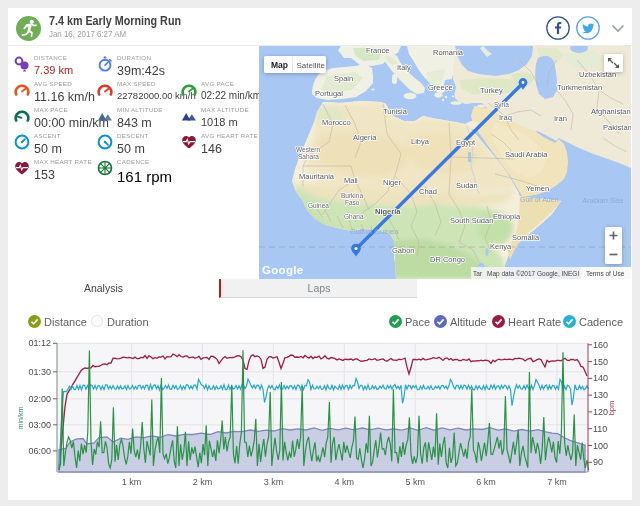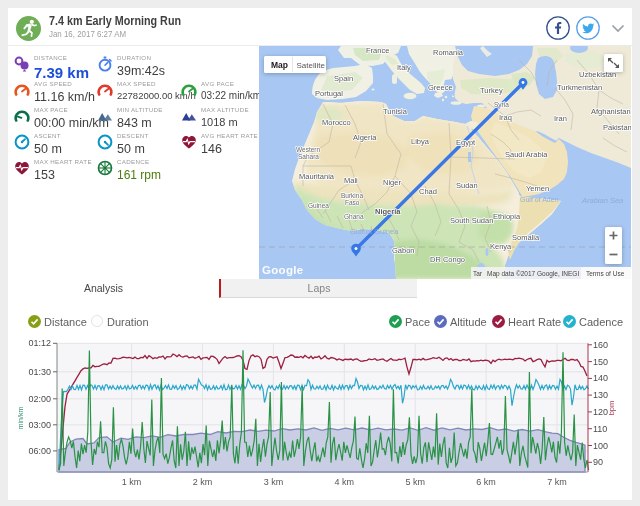--- a/index.html
+++ b/index.html
@@ -33,21 +33,21 @@
       <path d="M1.5,1.5 L7,7 L12.5,1.5" fill="none" stroke="#9aa0a6" stroke-width="1.7"></path>
     </svg>
 
 <div style="position:absolute;left:14px;top:54px;width:84px;height:26px;">
 <div style="position:absolute;left:0;top:2px;width:16px;height:16px;"><svg width="16" height="16" viewBox="0 0 16 16">
           <circle cx="5" cy="5" r="3.4" fill="none" stroke="#7b3fb5" stroke-width="2"></circle>
           <circle cx="10.5" cy="9.5" r="4" fill="#7b3fb5"></circle>
           <path d="M10.5,13.5 L8.6,15.5 L12.4,15.5 Z" fill="#7b3fb5"></path>
         </svg></div>
 <div style="position:absolute;left:20px;top:0px;font-size:6.2px;color:#9b9b9b;letter-spacing:.3px;white-space:nowrap;">DISTANCE</div>
-<div style="position:absolute;left:20px;top:10px;font-size:15px;color:#1d4ed8;white-space:nowrap;font-weight:bold;">7.39 km</div>
+<div style="position:absolute;left:20px;top:10px;font-size:11px;color:#b91c1c;white-space:nowrap;">7.39 km</div>
 </div>
     <div style="position:absolute;left:97px;top:54px;width:84px;height:26px;">
 <div style="position:absolute;left:0;top:2px;width:16px;height:16px;"><svg width="16" height="16" viewBox="0 0 16 16">
           <circle cx="8" cy="9.2" r="5.4" fill="none" stroke="#4a7ff0" stroke-width="1.9"></circle>
           <rect x="6.6" y="0.6" width="2.8" height="2" rx="0.5" fill="#4a7ff0"></rect>
           <path d="M8,9.2 L10.6,6.6" stroke="#4a7ff0" stroke-width="1.6" stroke-linecap="round"></path>
           <path d="M12.6,3.6 l1.4,1.4" stroke="#4a7ff0" stroke-width="1.6" stroke-linecap="round"></path>
         </svg></div>
 <div style="position:absolute;left:20px;top:0px;font-size:6.2px;color:#9b9b9b;letter-spacing:.3px;white-space:nowrap;">DURATION</div>
 <div style="position:absolute;left:20px;top:10px;font-size:12.5px;color:#3f3f3f;white-space:nowrap;">39m:42s</div>
@@ -67,21 +67,21 @@
         </svg></div>
 <div style="position:absolute;left:20px;top:0px;font-size:6.2px;color:#9b9b9b;letter-spacing:.3px;white-space:nowrap;">MAX SPEED</div>
 <div style="position:absolute;left:20px;top:10px;font-size:9.5px;color:#3f3f3f;white-space:nowrap;">22782000.00 km/h</div>
 </div>
     <div style="position:absolute;left:181px;top:80px;width:84px;height:26px;">
 <div style="position:absolute;left:0;top:2px;width:16px;height:16px;"><svg width="16" height="16" viewBox="0 0 16 16">
           <path d="M2.2,12.5 A6.3,6.3 0 1 1 13.8,12.5" fill="none" stroke="#2f9e41" stroke-width="2.6" stroke-linecap="round"></path>
           <path d="M8,9.5 L11.5,6.8" stroke="#2f9e41" stroke-width="1.8" stroke-linecap="round"></path>
         </svg></div>
 <div style="position:absolute;left:20px;top:0px;font-size:6.2px;color:#9b9b9b;letter-spacing:.3px;white-space:nowrap;">AVG PACE</div>
-<div style="position:absolute;left:20px;top:10px;font-size:10px;color:#3f3f3f;white-space:nowrap;">03:22 min/km</div>
+<div style="position:absolute;left:20px;top:10px;font-size:10px;color:#3f3f3f;white-space:nowrap;">02:22 min/km</div>
 </div>
     <div style="position:absolute;left:14px;top:106px;width:84px;height:26px;">
 <div style="position:absolute;left:0;top:2px;width:16px;height:16px;"><svg width="16" height="16" viewBox="0 0 16 16">
           <path d="M2.2,12.5 A6.3,6.3 0 1 1 13.8,12.5" fill="none" stroke="#0a6e4f" stroke-width="2.6" stroke-linecap="round"></path>
           <path d="M7.5,9.8 L3.8,8.6" stroke="#0a6e4f" stroke-width="1.8" stroke-linecap="round"></path>
         </svg></div>
 <div style="position:absolute;left:20px;top:0px;font-size:6.2px;color:#9b9b9b;letter-spacing:.3px;white-space:nowrap;">MAX PACE</div>
 <div style="position:absolute;left:20px;top:10px;font-size:12.5px;color:#3f3f3f;white-space:nowrap;">00:00 min/km</div>
 </div>
     <div style="position:absolute;left:97px;top:106px;width:84px;height:26px;">
@@ -139,21 +139,21 @@
           <circle cx="8" cy="8" r="6.5" fill="none" stroke="#187a3a" stroke-width="1.7"></circle>
           <circle cx="8" cy="8" r="1.5" fill="#187a3a"></circle>
           <g stroke="#187a3a" stroke-width="1.1">
             <path d="M8,1.5 L8,14.5"></path>
             <path d="M1.5,8 L14.5,8"></path>
             <path d="M3.4,3.4 L12.6,12.6"></path>
             <path d="M12.6,3.4 L3.4,12.6"></path>
           </g>
         </svg></div>
 <div style="position:absolute;left:20px;top:0px;font-size:6.2px;color:#9b9b9b;letter-spacing:.3px;white-space:nowrap;">CADENCE</div>
-<div style="position:absolute;left:20px;top:10px;font-size:12px;color:#4d7c0f;white-space:nowrap;">161 rpm</div>
+<div style="position:absolute;left:20px;top:10px;font-size:15px;color:#000000;white-space:nowrap;">161 rpm</div>
 </div>
 
 <div style="position:absolute;left:259px;top:46px;width:372px;height:233px;">
       <svg width="372" height="233" viewBox="0 0 372 233" style="display:block">
 <rect x="0" y="0" width="372" height="233" fill="#a8c7f2"></rect>
 <defs>
           <clipPath id="afclip">
             <path d="M64,56 L58,66 55,76 50,88 45,100 40,112 36,123 33,135 36,144 43,154 48,164 56,173 66,179 78,182 92,185 104,183 116,184 126,186 131,188 135,195 136,205 136,218 137,233 
  L245,233 246,219 250,208 257,199 269,189 282,178 293,168 302,155 288,153 274,152 261,150 254,137 248,127 240,116 230,104 220,92 211,82 216,84 219,77 212,75 206,78 196,76 178,73 164,70 156,75 145,75 134,70 130,64 127,58 122,56 104,55 84,57 70,56 Z"></path>
           </clipPath>

